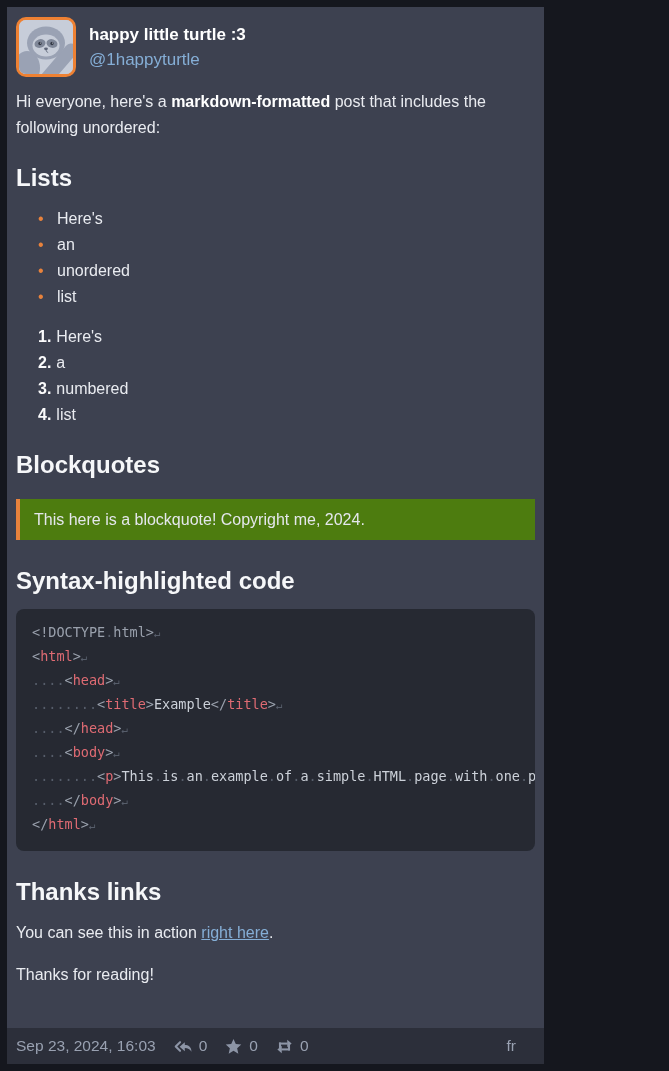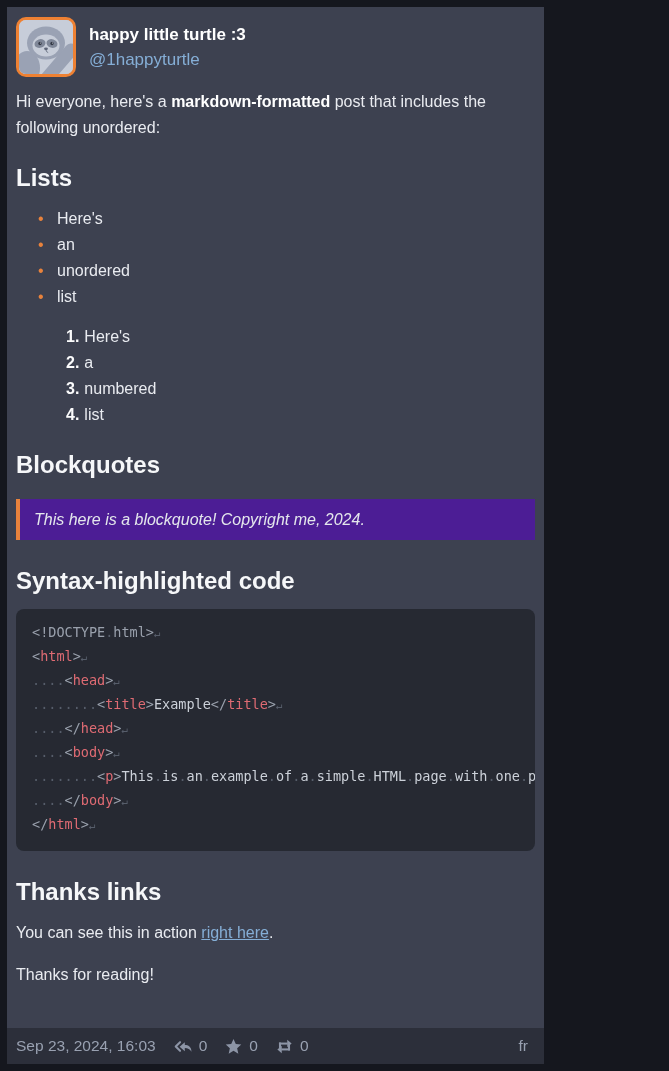--- a/index.html
+++ b/index.html
@@ -39,47 +39,47 @@
   }
   
   ul.ul { list-style:none; margin:0 0 14px; padding:0 0 0 22px; }
   ul.ul li { position:relative; line-height:26px; padding-left:19px; }
   ul.ul li::before {
     content:"•"; position:absolute; left:0; top:0;
     color:#e8823c; font-size:16px;
   }
   
   ol.ol { list-style:none; margin:0; padding:0 0 0 22px; }
-  ol.ol li { line-height:26px;margin-left:28px; }
+  ol.ol li { line-height:26px; }
   ol.ol .num { font-weight:bold; color:#fbfbfc; margin-right:5px; }
   
   blockquote.bq {
-    margin:20px 0 26px; background:#4c1d95;
+    margin:20px 0 26px; background:#4d7c0f;
     border-left:4px solid #e8823c;
-    padding:10px 14px; line-height:21px; color:#e4e7ec;font-style:italic;
+    padding:10px 14px; line-height:21px; color:#e4e7ec;
   }
   
   .codeblock {
     background:#262932; border-radius:8px;
     margin:0 0 26px; padding:12px 16px 14px;
     font-family:"DejaVu Sans Mono","Liberation Mono",monospace;
     font-size:13.5px; line-height:23px;
     white-space:pre; overflow:hidden;
   }
   .codeblock .g { color:#9aa1ad; }
   .codeblock .t { color:#df6b73; }
   .codeblock .x { color:#ccd1d9;margin-top:40px; }
   .codeblock .w { color:#565d6a; }
   .codeblock .n { color:#565d6a; font-size:11px; }
   
   a.inline-link { color:#85aed6; text-decoration:underline; cursor:pointer;margin-top:20px; }
   
   .post-footer {
     height:36px; background:#2c2f3a; display:flex; align-items:center;
-    padding:0 16px 0 9px; color:#99a1b1; font-size:15.5px; flex:0 0 36px;
+    padding:0 28px 0 9px; color:#99a1b1; font-size:15.5px; flex:0 0 36px;
   }
   .timestamp { margin-right:18px; cursor:pointer; }
   .action { display:flex; align-items:center; gap:6px; margin-right:17px; cursor:pointer; }
   .action svg { display:block; }
   .count { color:#99a1b1; }
   .lang { margin-left:auto; }
 </style>
 </head>
 <body>
 

